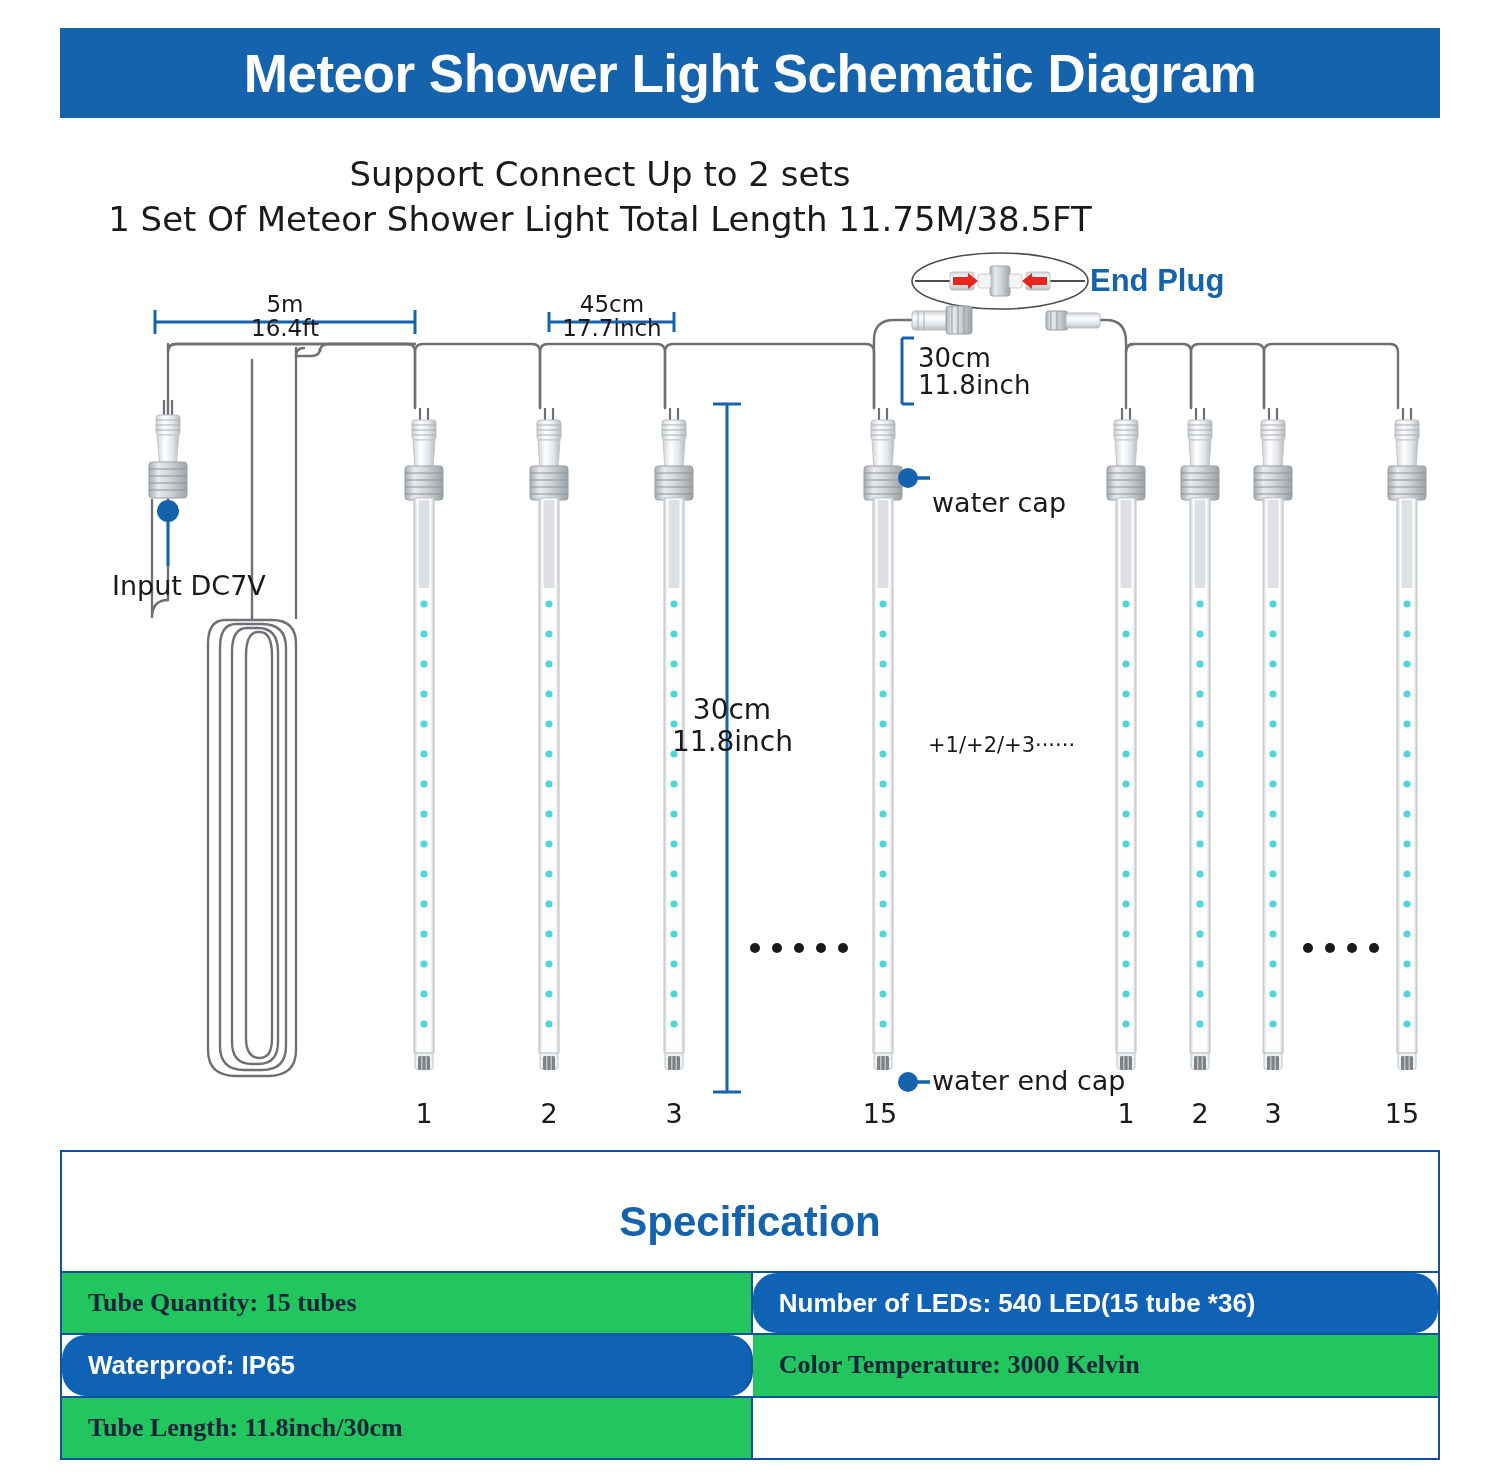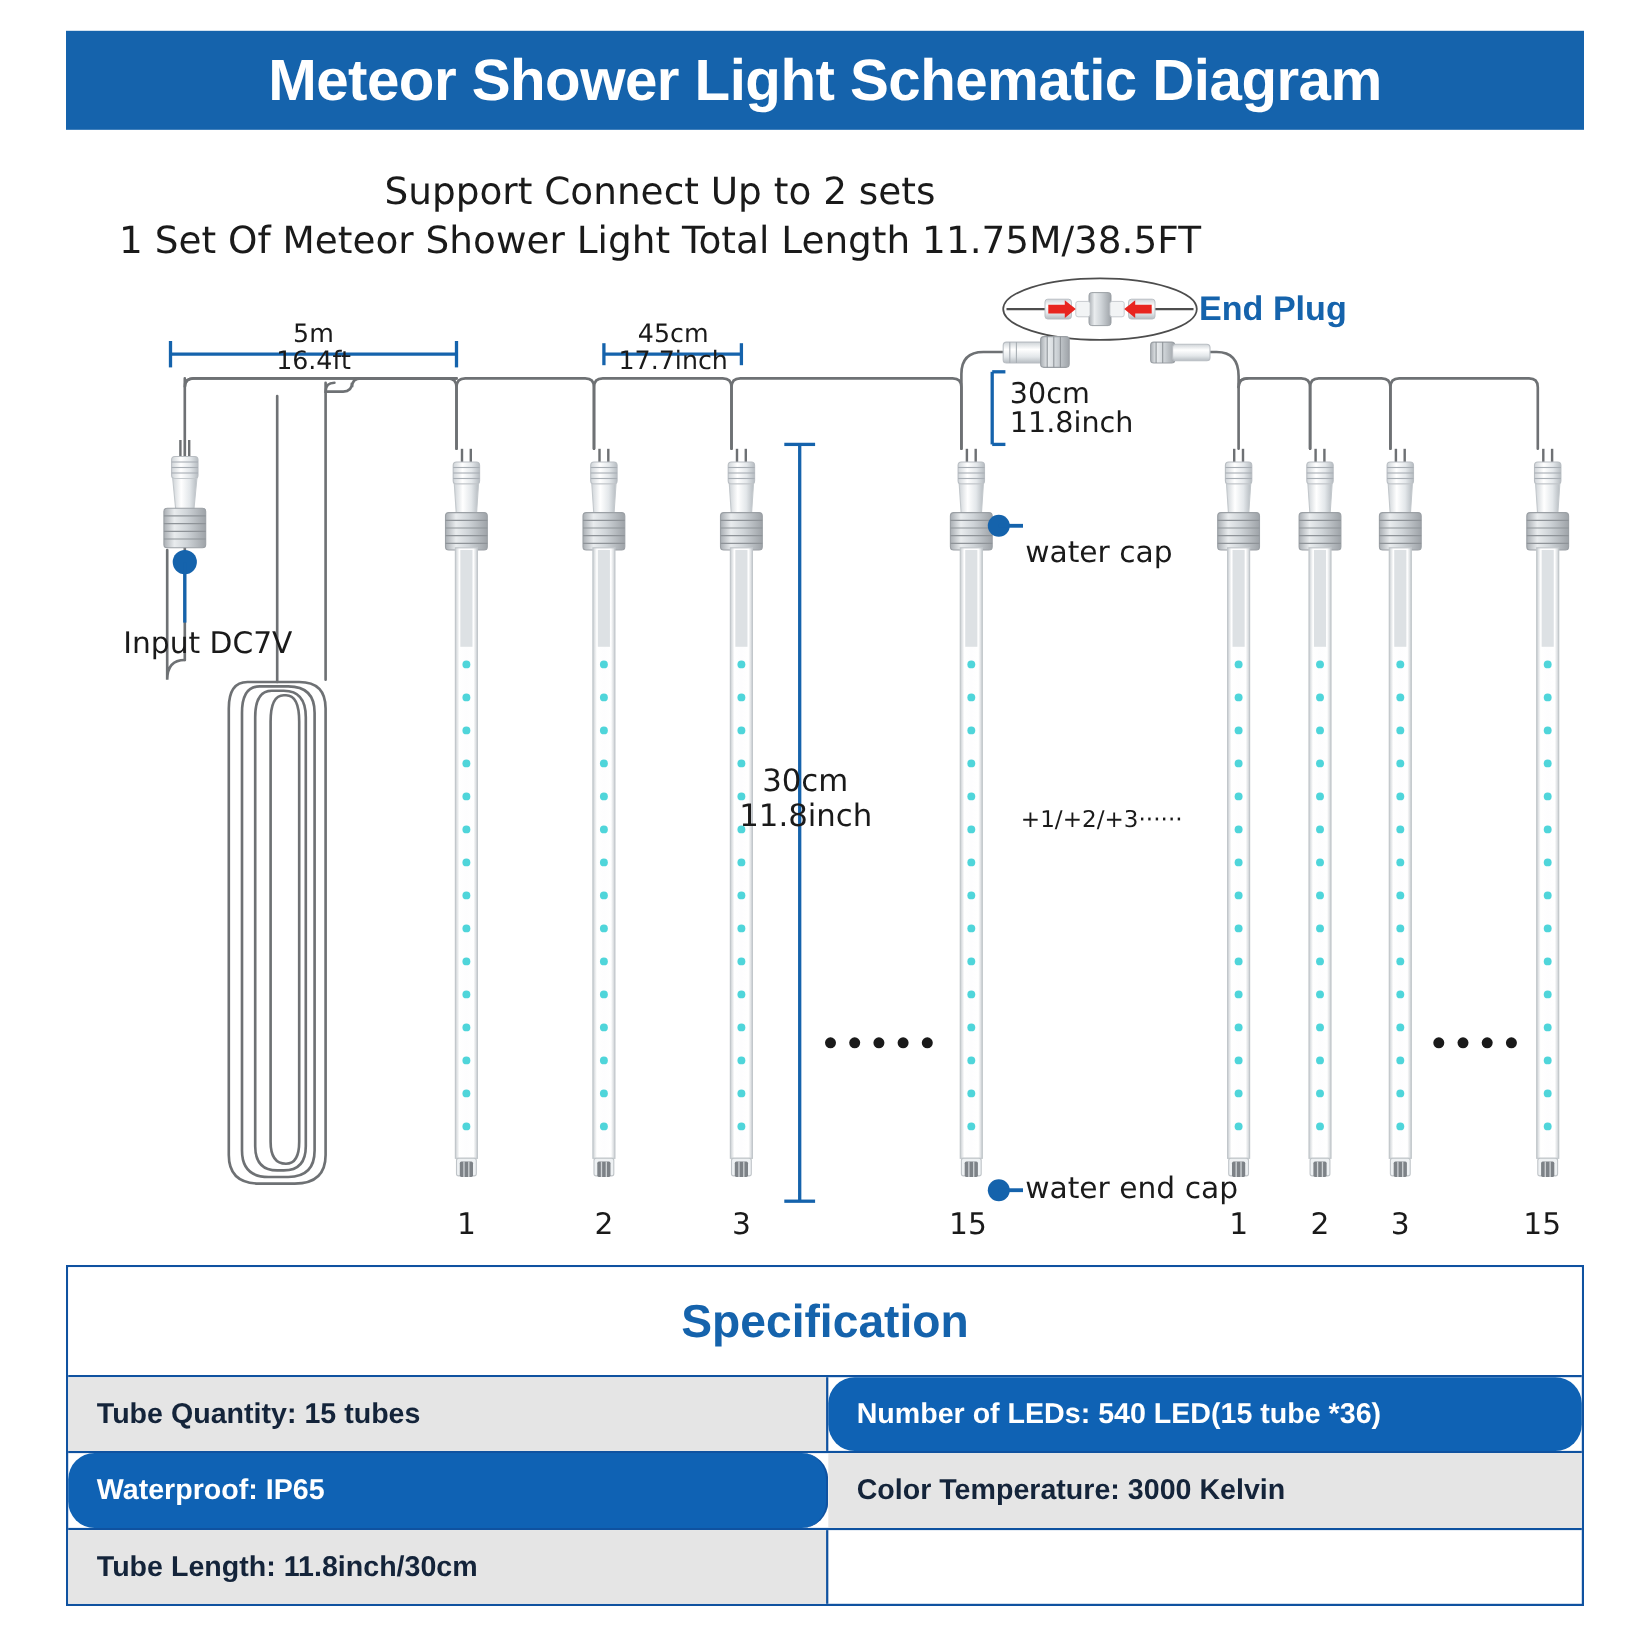--- a/index.html
+++ b/index.html
@@ -68,37 +68,38 @@
     position:absolute;left:60px;top:1150px;width:1380px;height:310px;
     border:2px solid #0f52a0;
     box-sizing:border-box;
     display:flex;flex-direction:column;
   }
   .spec-title{
     height:100px;background:#ffffff;
     display:flex;align-items:center;justify-content:center;
     border-bottom:2px solid #0f52a0;
     box-sizing:border-box;
+    margin-top:21px;
   }
   .spec-title span{
     font-size:42px;font-weight:bold;color:#1563ac;
     font-family:"Liberation Sans", sans-serif;
   }
   .spec-row{display:flex;flex:1;border-bottom:2px solid #0f52a0;box-sizing:border-box;}
   .spec-row:last-child{border-bottom:none;}
   .spec-cell{
     display:flex;align-items:center;
     padding-left:26px;
     box-sizing:border-box;
     font-size:26px;font-weight:bold;
     font-family:"Liberation Sans", sans-serif;
   }
   .spec-cell.left{width:50.2%;border-right:2px solid #0f52a0;}
   .spec-cell.right{width:49.8%;}
-  .lightcell{background:#e5e5e5;color:#14243a;}
+  .lightcell{background:#22c55e;color:#14243a;font-family:Liberation Serif, serif;}
   .darkcell{background:#0f62b4;color:#ffffff;border-radius:24px;}
 </style>
 </head>
 <body>
 
 <div class="page">
 
   <div class="header">
     <h1>Meteor Shower Light Schematic Diagram</h1>
   </div>

